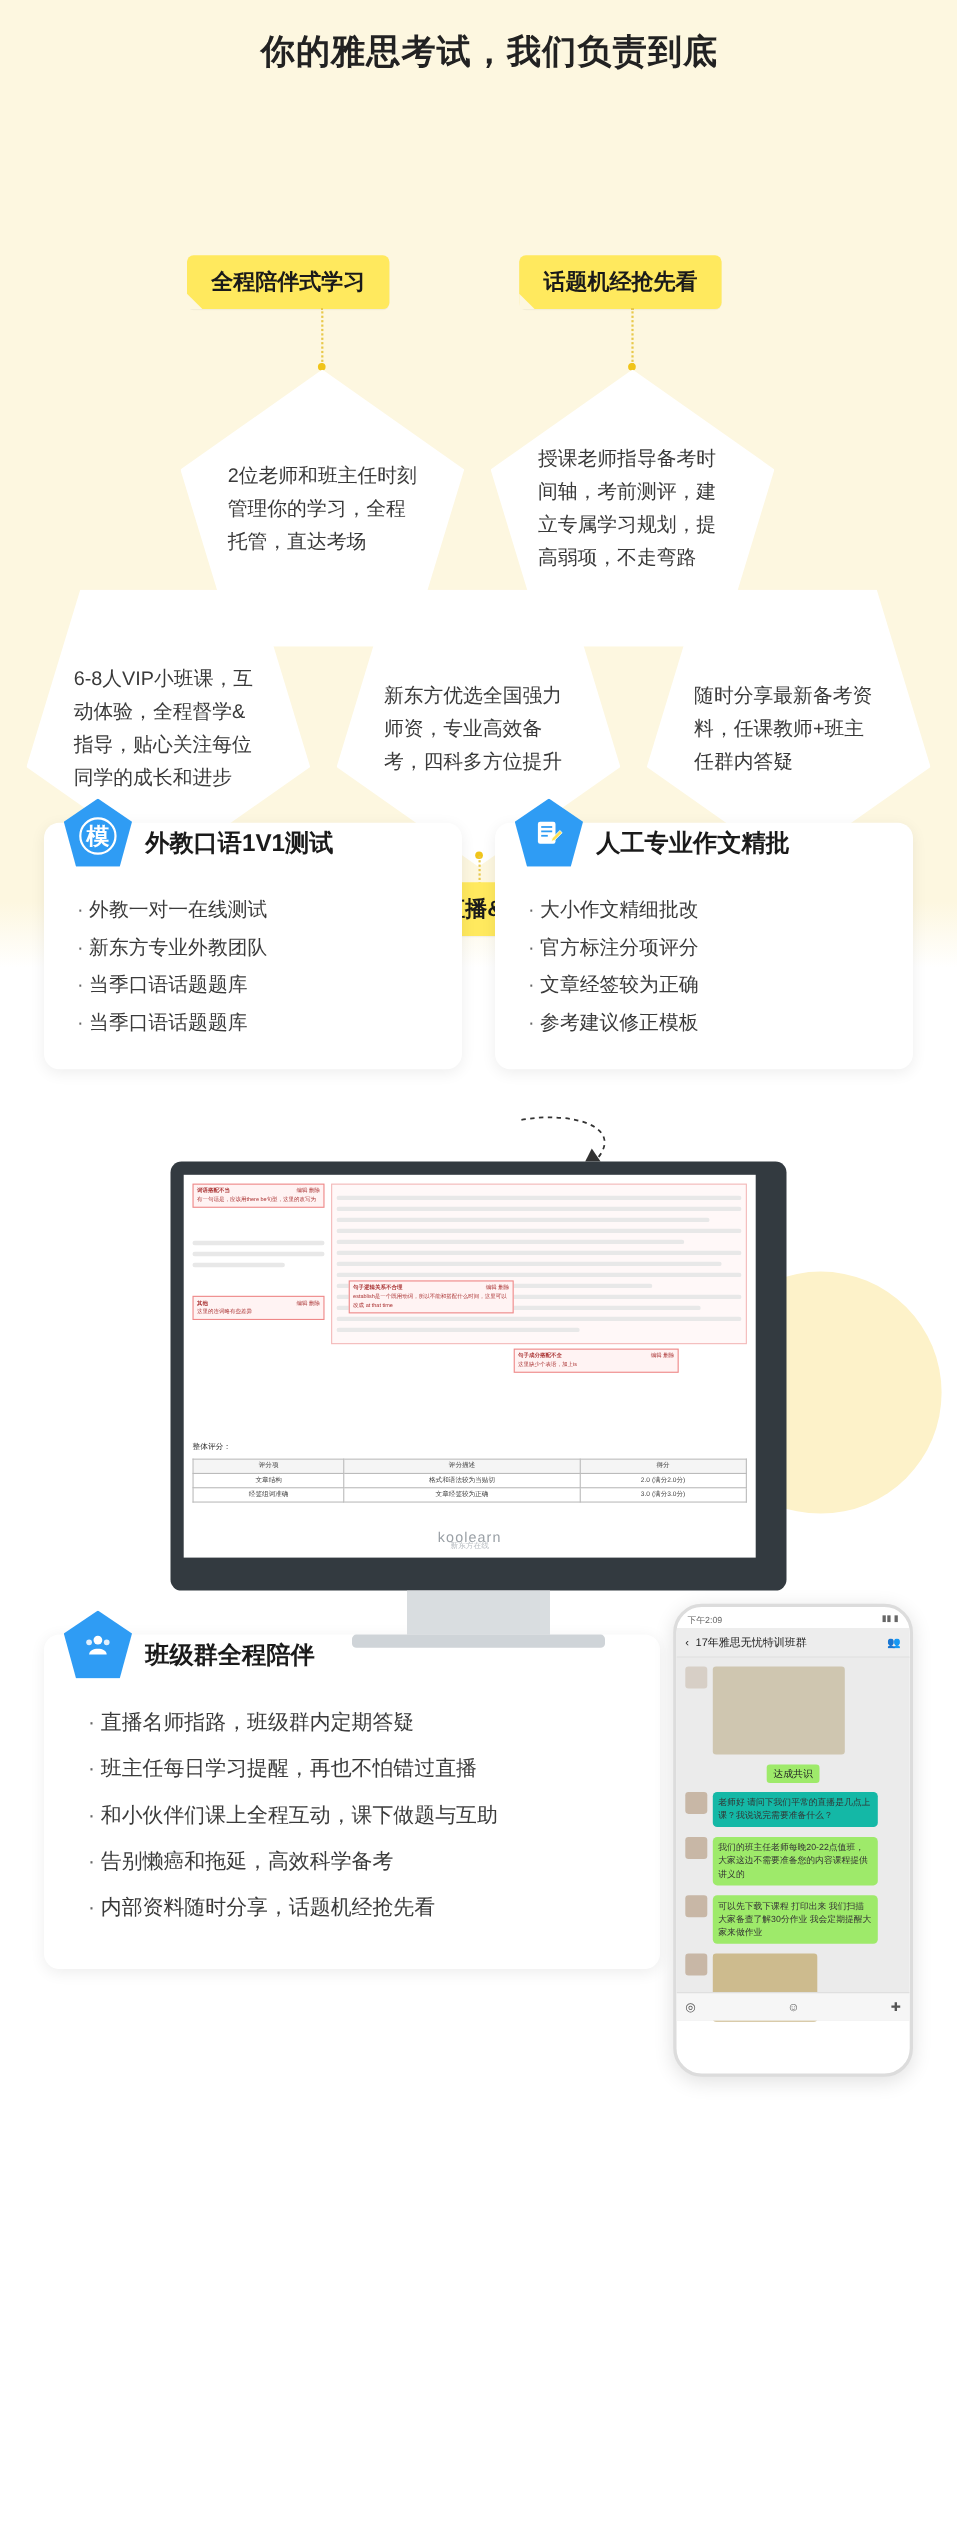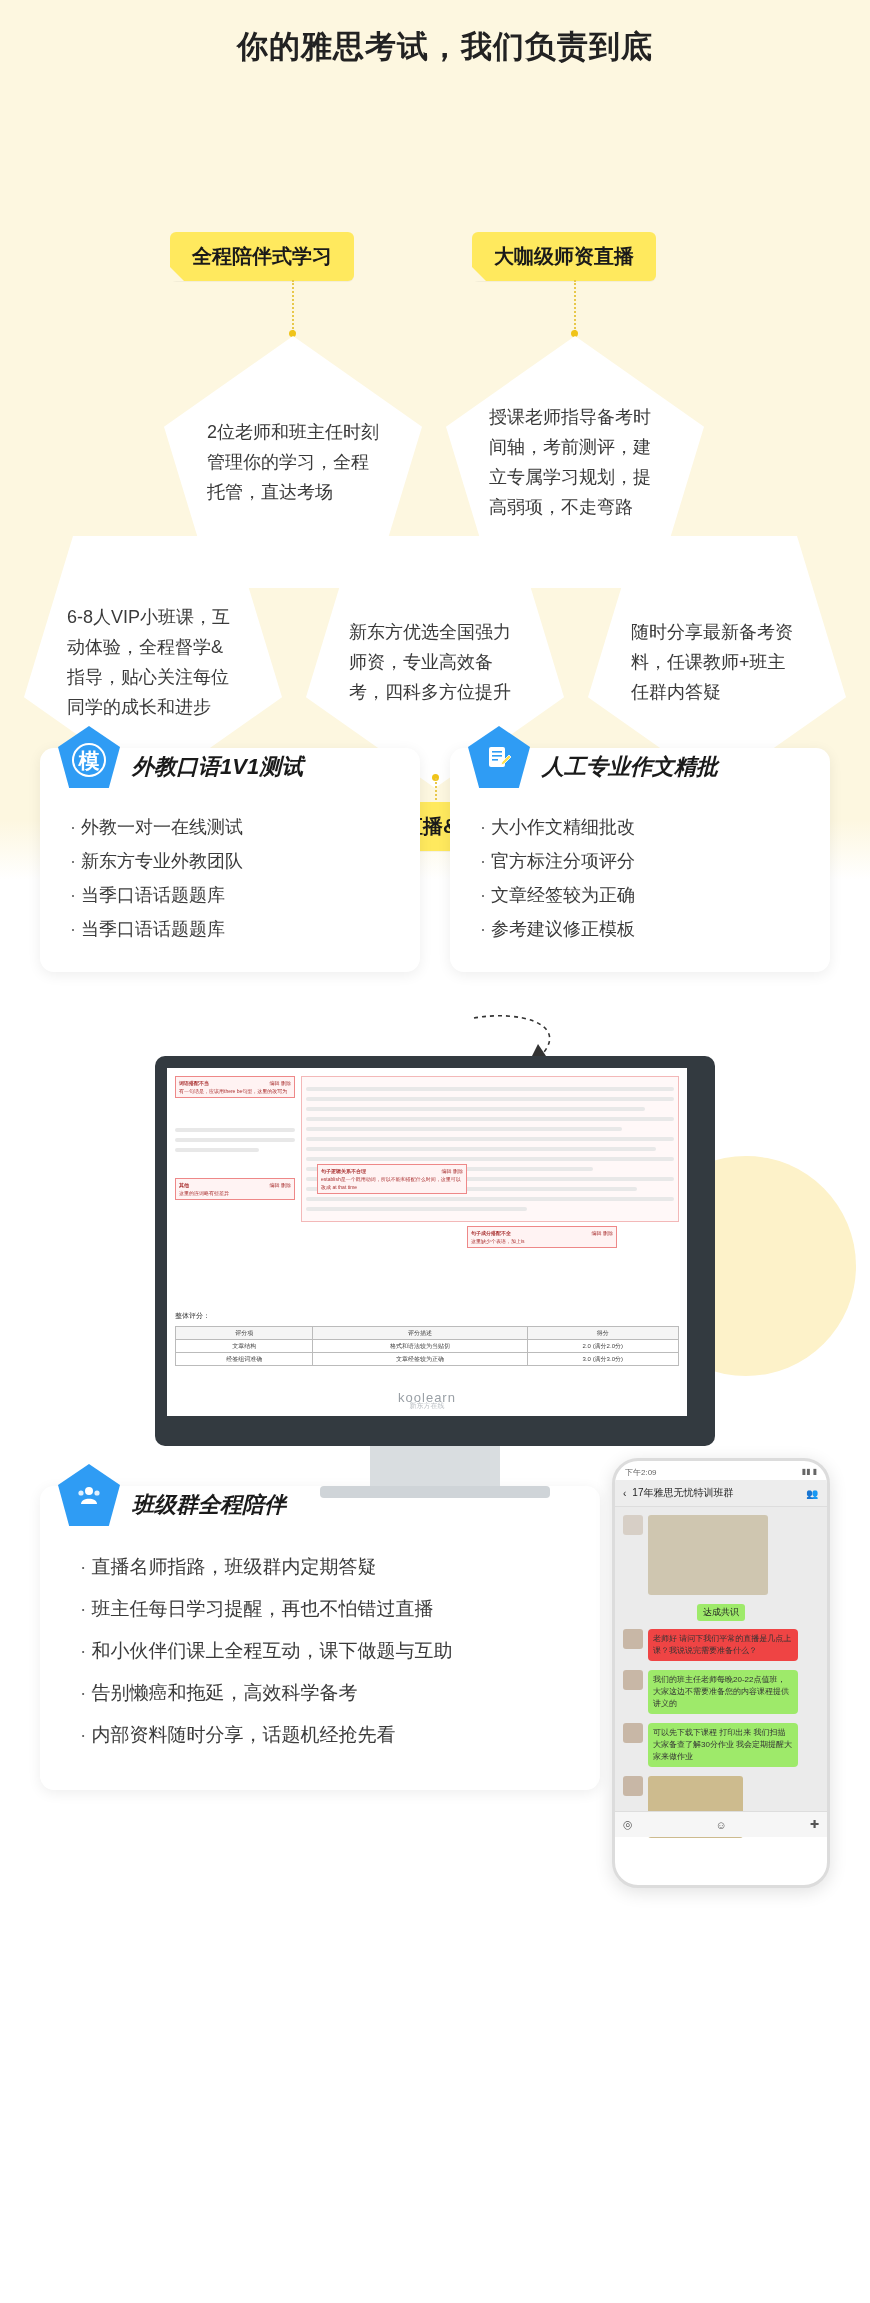--- a/index.html
+++ b/index.html
@@ -154,21 +154,21 @@
     font-size: 22px; font-weight: bold; color:#1a1a1a;
     position: relative;
     padding-bottom: 2px;
     margin-top: 22px;
   }
   .card-title:after {
     content:"";
     position:absolute; left:0; right:0; bottom:-2px;
     height: 9px; background:#ffe14d; z-index:-1; border-radius:2px;
   }
-  .card-title span { position: relative; z-index: 2; font-style: italic;}
+  .card-title span { position: relative; z-index: 2;}
   .card ul { list-style:none; margin:0; padding:0; }
   .card li {
     font-size: 18px;
     line-height: 34px;
     color: #3b3b3b;
   }
   .card li:before { content:"·  "; color:#666; }
 
   
   .monitor-wrap {
@@ -261,21 +261,21 @@
   }
   .ph-nav {
     background:#ededed; display:flex; align-items:center; gap:6px;
     padding: 6px 8px; font-size: 10px; color:#222; border-bottom:1px solid #ddd;
   }
   .ph-body { background:#ebebeb; height: 330px; padding:8px 8px; font-size:8px; position:relative;}
   .msg-row { display:flex; gap:5px; margin-bottom:9px;}
   .ava { width:20px;height:20px;border-radius:3px;background:#c8b7a6; flex:none;}
   .ava.cat{ background:#d7cfc6;}
   .bub {
-    background:#ef4444; border-radius:4px; padding:4px 5px; max-width:150px; line-height:12px; color:#333;
+    background:#14b8a6; border-radius:4px; padding:4px 5px; max-width:150px; line-height:12px; color:#333;
   }
   .bub.green { background:#9eea6a;}
   .photo { width:120px;height:80px;background:#cfc6b0;border-radius:3px;}
   .photo2 { width:95px;height:62px;background:#cdbb8e;border-radius:3px;}
   .tag-you { display:inline-block;background:#9eea6a;border-radius:3px;padding:2px 6px;color:#222;font-size:9px;}
   .ph-foot {
     position:absolute;bottom:0;left:0;right:0;height:26px;background:#f6f6f6;border-top:1px solid #ddd;
     display:flex;align-items:center;justify-content:space-between;padding:0 8px;font-size:11px;color:#555;
   }
   .bottom-head {
@@ -292,21 +292,21 @@
       <span>你的雅思考试，我们负责到底</span>
     </div>
   </div>
 
   <div class="cluster">
 
     <div class="tag notch-bl" style="left:170px; top:148px;">
       <span>全程陪伴式学习</span>
     </div>
     <div class="tag notch-bl" style="left:472px; top:148px;">
-      <span>大咖级师资直播</span>
+      <span>话题机经抢先看</span>
     </div>
 
     <div class="connector" style="left:292px; top:196px; height:52px;"></div>
     <div class="dot" style="left:289px; top:246px;"></div>
     <div class="connector" style="left:574px; top:196px; height:52px;"></div>
     <div class="dot" style="left:571px; top:246px;"></div>
 
     <div class="pent" style="left:164px; top:252px;">
       <p>2位老师和班主任时刻管理你的学习，全程托管，直达考场</p>
     </div>

